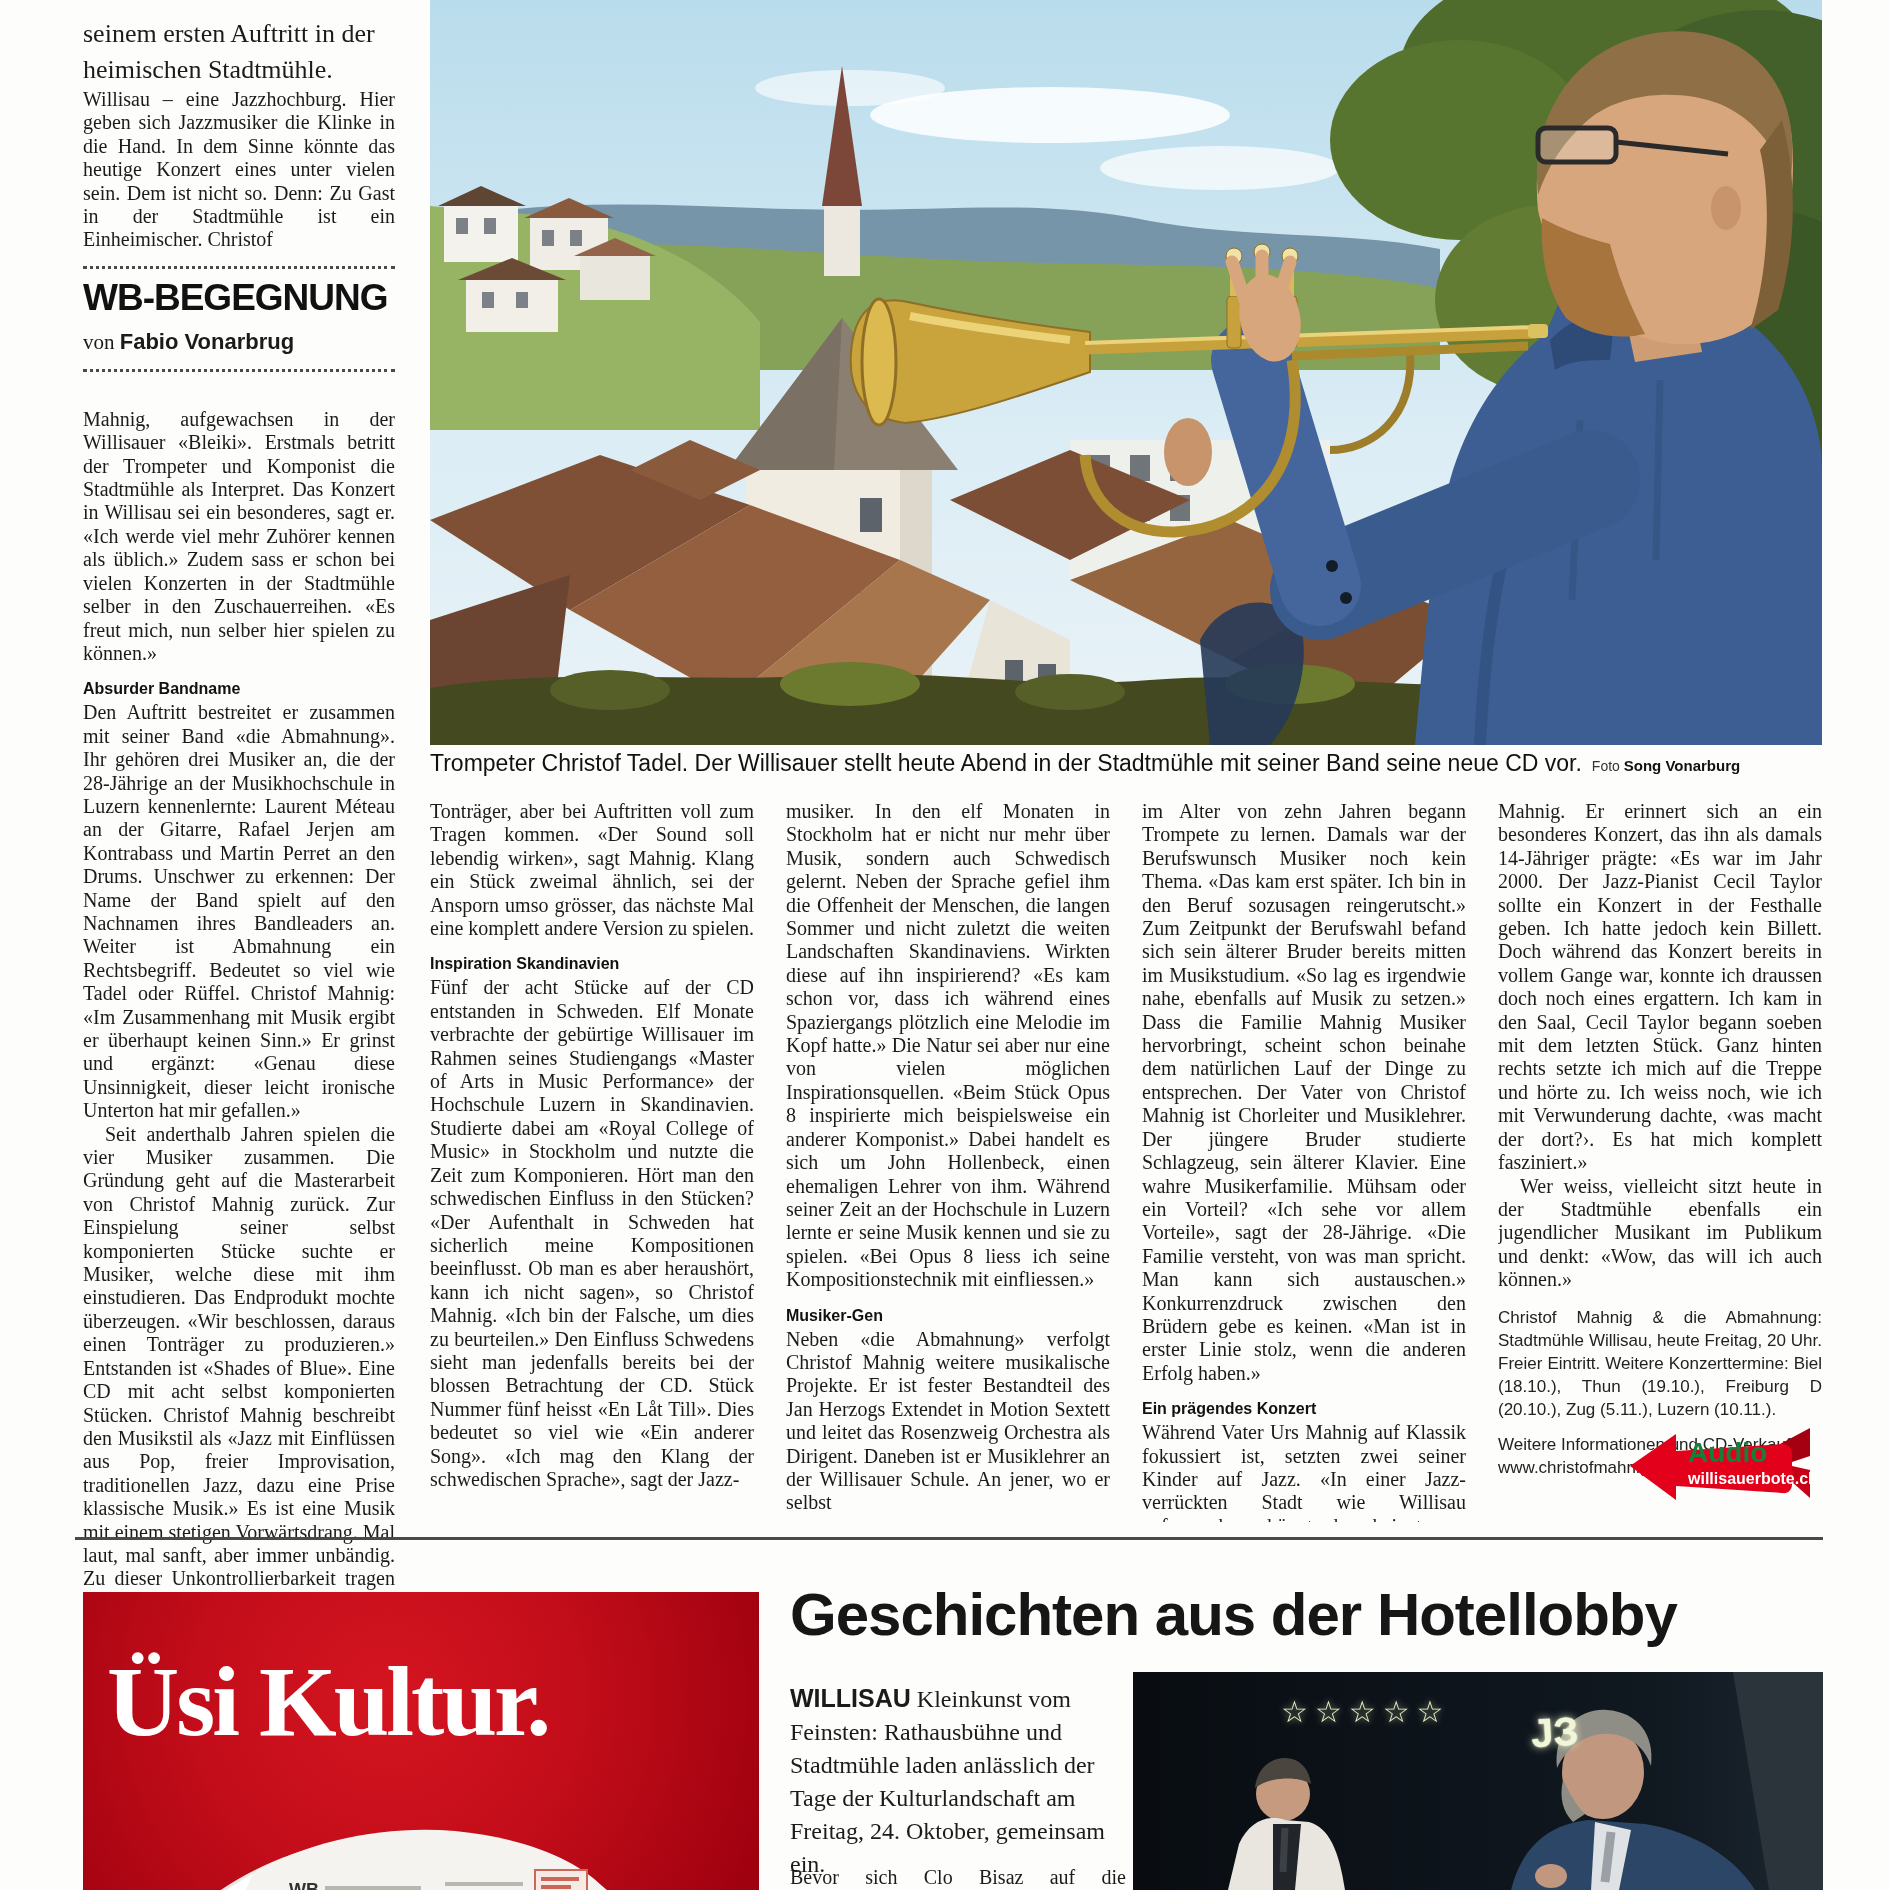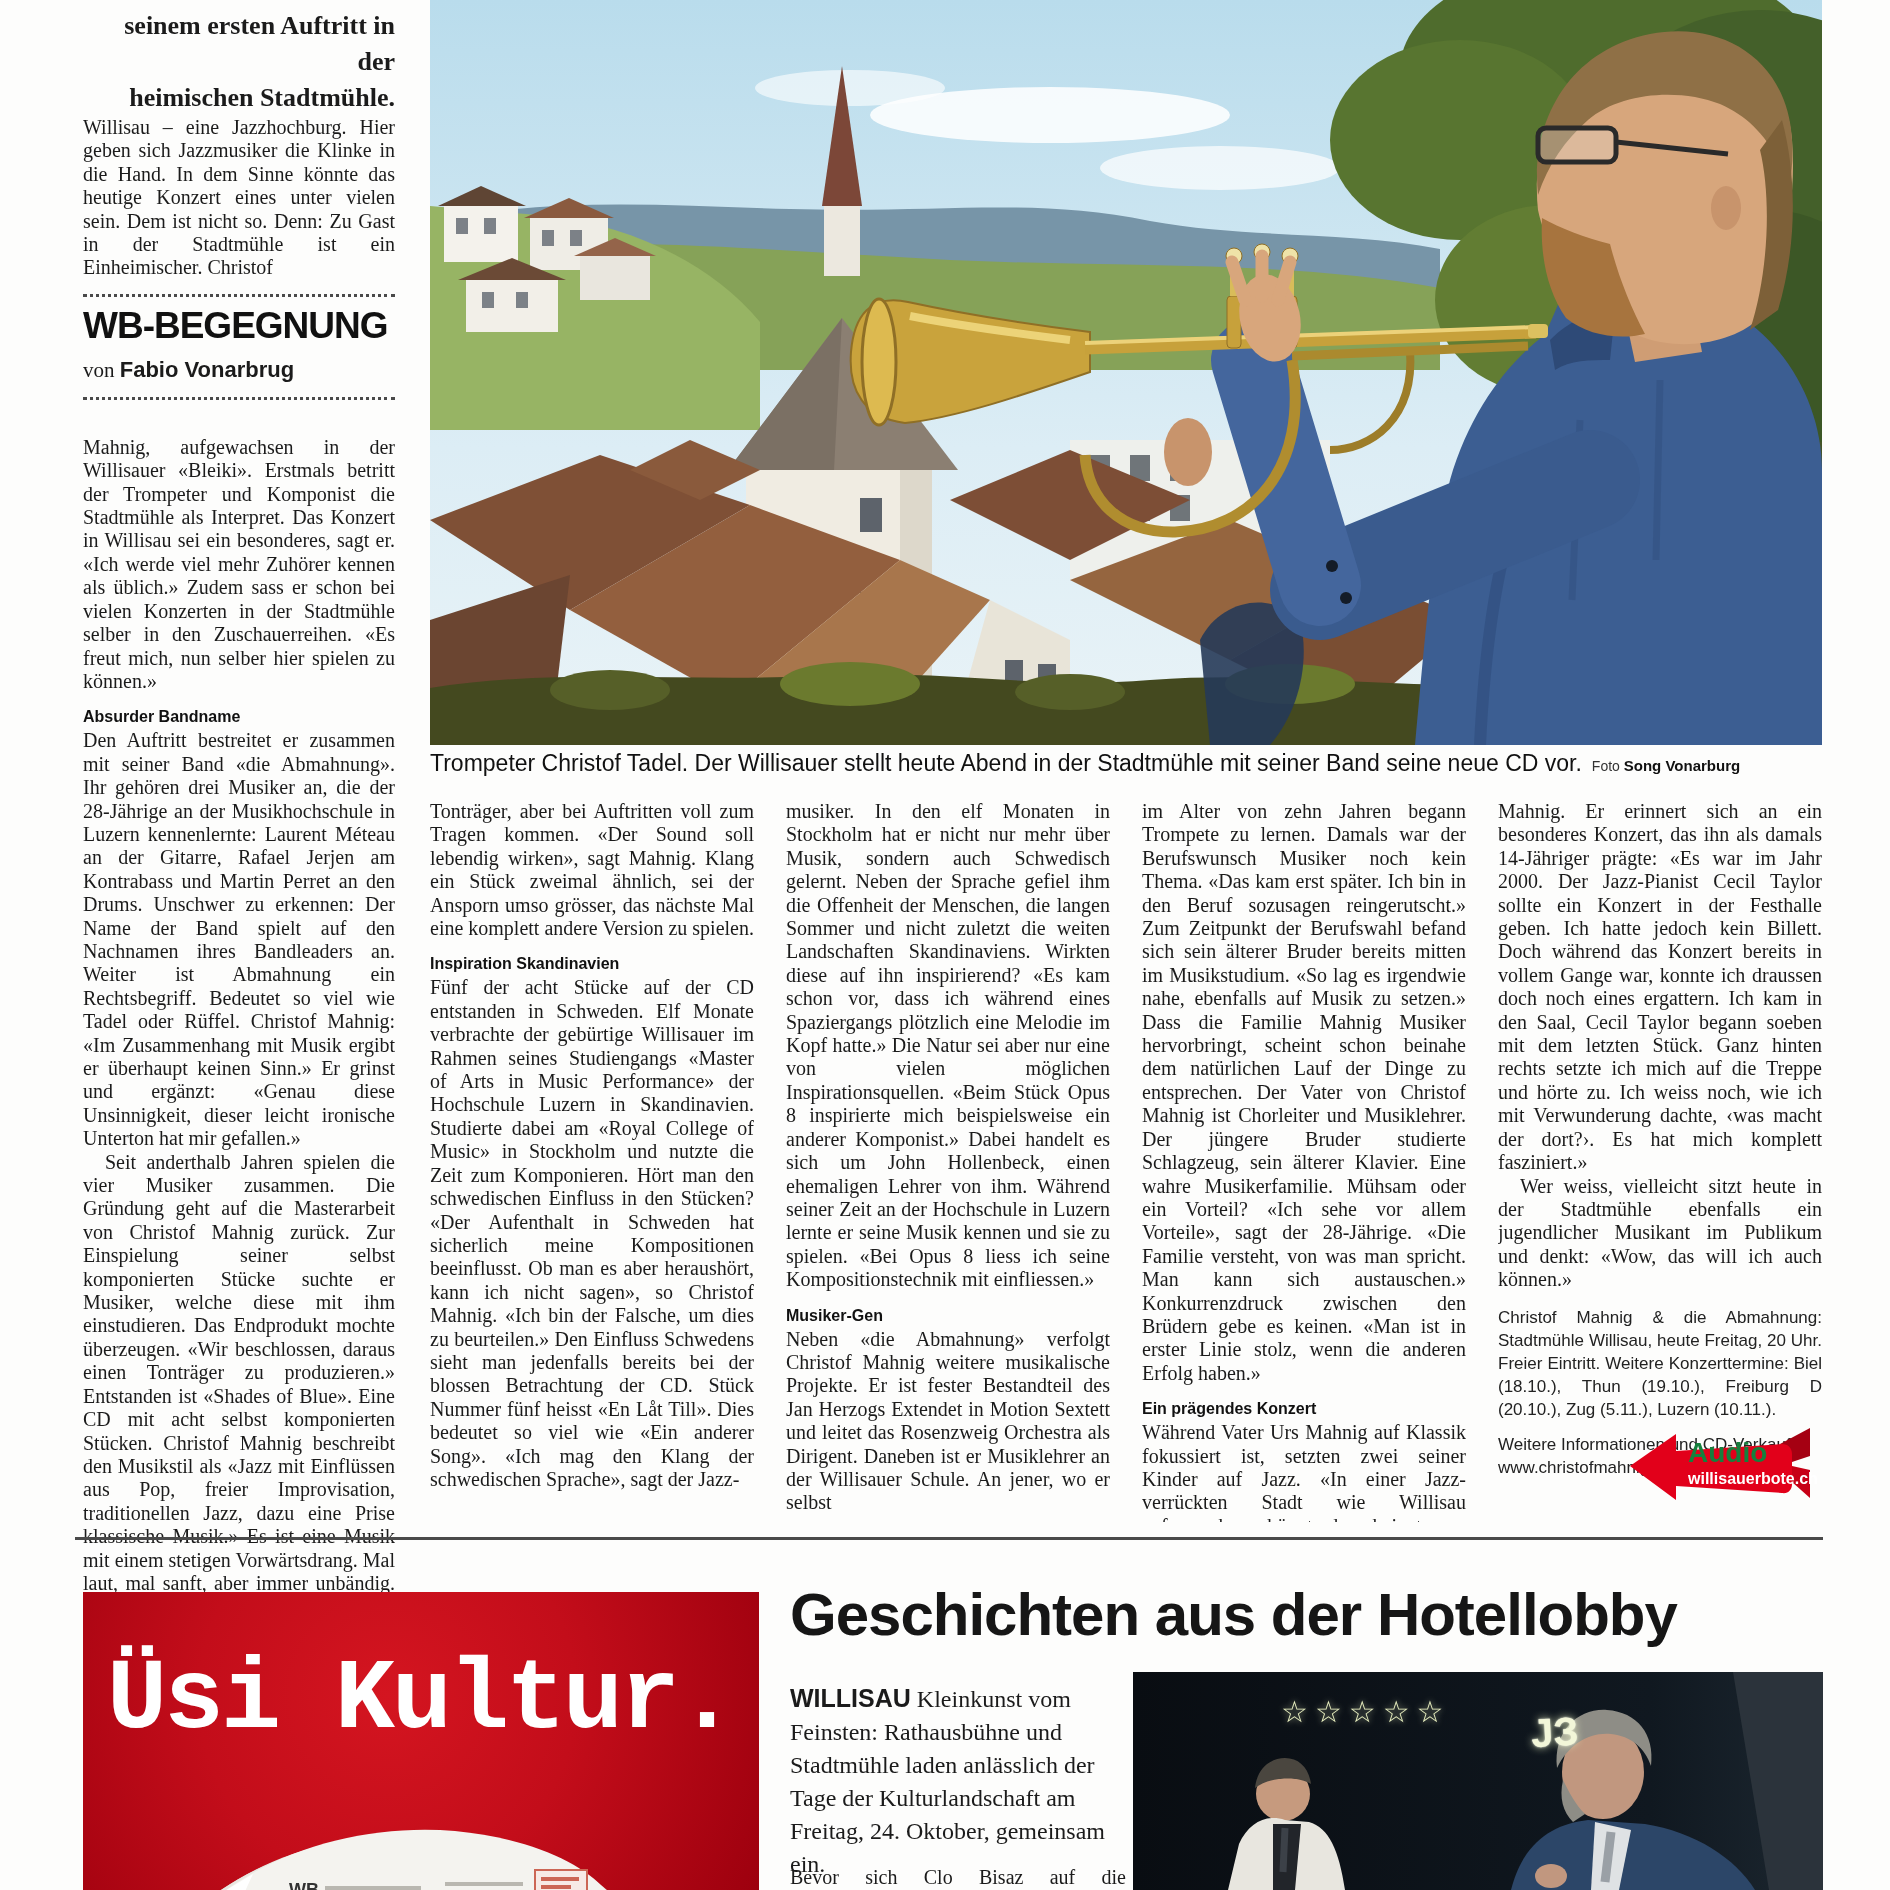--- a/index.html
+++ b/index.html
@@ -1,21 +1,21 @@
 <!DOCTYPE html>
 <html lang="de"><head>
 <meta charset="utf-8">
 <style>
   html,body{margin:0;padding:0;background:#ffffff;}
   .page{position:relative;width:1890px;height:1890px;background:#fdfdfc;overflow:hidden;
         font-family:"Liberation Serif",serif;color:#1b1b1b;}
 
   
   .col-left{position:absolute;left:83px;top:0;width:312px;}
-  .lead{font-weight:bold;font-size:26px;line-height:36px;margin-top:8px;text-align:right;}
+  .lead{font-weight:normal;font-size:26px;line-height:36px;margin-top:16px;}
   .intro{margin-top:24px;font-size:20px;line-height:23.4px;text-align:justify;}
   .rule-dotted{border-top:3px dotted #4a4a4a;height:0;margin:14px 0 0 0;}
   .kicker{font-family:"Liberation Sans",sans-serif;font-weight:bold;font-size:37px;
           letter-spacing:-1px;margin:8px 0 2px 0;color:#111;}
   .byline{margin:10px 0 10px 0;font-size:21px;}
   .byline .von{}
   .byline .name{font-family:"Liberation Sans",sans-serif;font-weight:bold;font-size:22px;}
   .body-text{font-size:20px;line-height:23.4px;text-align:justify;margin:0;}
   .subhead{font-family:"Liberation Sans",sans-serif;font-weight:bold;font-size:16px;
            margin:15px 0 3px 0;color:#111;}
@@ -45,21 +45,21 @@
   .audio-badge .t2{position:absolute;left:66px;top:46px;color:#fff;
       font-family:"Liberation Sans",sans-serif;font-weight:bold;font-size:16px;}
 
   
   .divider{position:absolute;left:75px;top:1537px;width:1748px;height:3px;background:#4a4a4a;}
 
   
   .ad-box{position:absolute;left:83px;top:1592px;width:676px;height:298px;overflow:hidden;
           background:radial-gradient(circle at 45% 35%, #d41520 0%, #c30d1a 45%, #9d000e 100%);}
   .ad-box .ad-text{position:absolute;left:24px;top:52px;color:#fff;white-space:nowrap;
-          font-family:Liberation Mono, monospace;font-weight:bold;font-size:100px;letter-spacing:-3px;}
+          font-family:Liberation Serif, serif;font-weight:bold;font-size:100px;letter-spacing:-3px;}
   .ad-box svg{position:absolute;left:110px;top:212px;}
 
   .bottom-headline{position:absolute;left:790px;top:1580px;width:1040px;color:#161616;
           font-family:"Liberation Sans",sans-serif;font-weight:bold;font-size:60px;letter-spacing:-1px;}
   .bottom-lead{position:absolute;left:790px;top:1682px;width:336px;
           font-size:24px;line-height:33px;}
   .bottom-lead .loc{font-family:"Liberation Sans",sans-serif;font-weight:bold;font-size:25px;}
   .bottom-body{position:absolute;left:790px;top:1846px;width:336px;
           font-size:20px;line-height:23.4px;text-align:justify;}
   .bottom-photo{position:absolute;left:1133px;top:1672px;width:690px;height:218px;overflow:hidden;background:#0b1016;}

